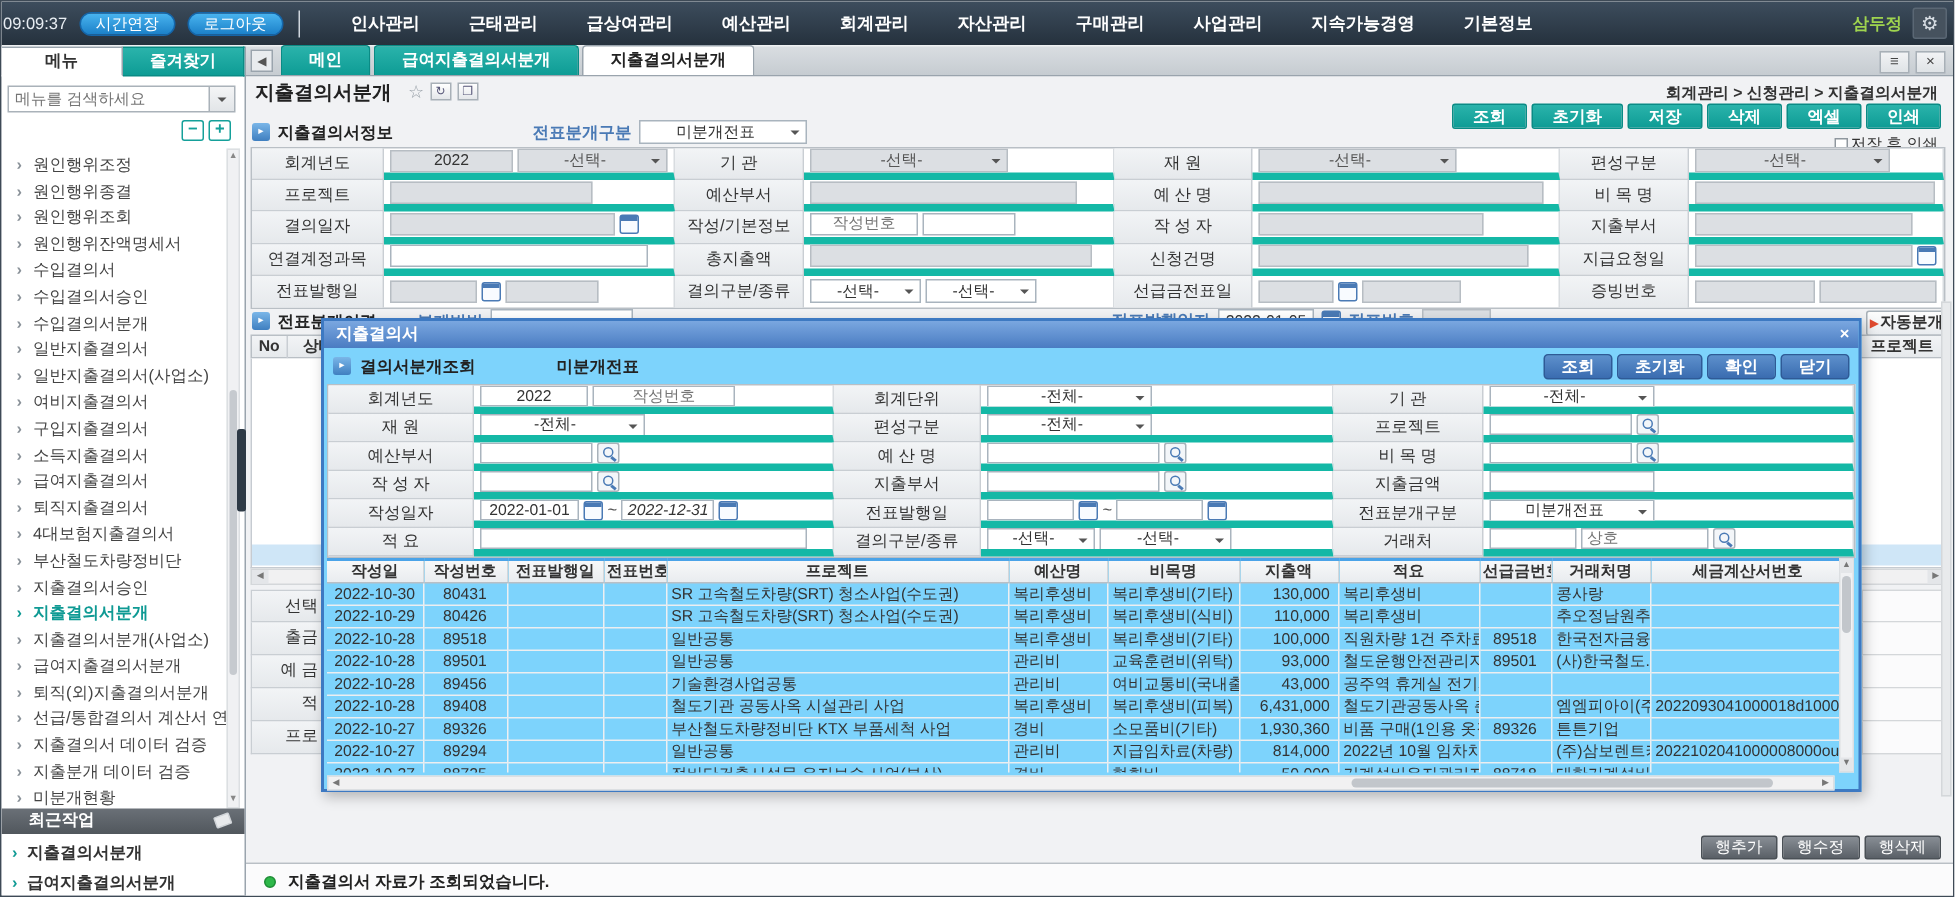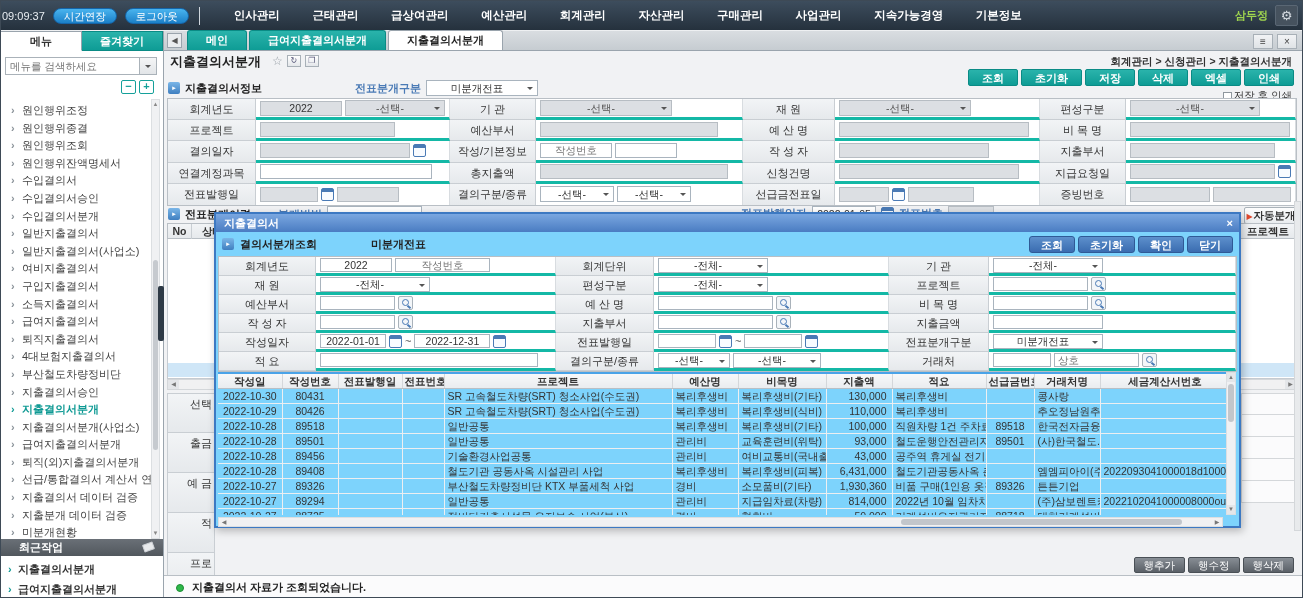--- a/index.html
+++ b/index.html
@@ -95,32 +95,32 @@
     background:linear-gradient(#4a7ab5 0 3px,#f8fbff 3px);vertical-align:middle;cursor:pointer;flex:none;}
   .mag{display:inline-block;width:15px;height:14px;border:1px solid #a9b2ba;border-radius:2px;background:#f3f6f9;
     position:relative;vertical-align:middle;cursor:pointer;flex:none;}
   .mag::before{content:"";position:absolute;left:3px;top:2px;width:5px;height:5px;border:1px solid #4a7ab5;border-radius:50%;}
   .mag::after{content:"";position:absolute;left:8px;top:9px;width:4px;height:2px;background:#4a7ab5;transform:rotate(40deg);}
 
   .form-grid{position:absolute;left:3px;top:47px;width:1130px;border:1px solid #b9bfc5;background:#fff;}
   .frow{display:grid;grid-template-columns:88px 194px 86px 207px 92px 205px 86px 1fr;height:21.2px;}
   .fl{background:linear-gradient(#f2f4f6,#e6e9ec);border-right:1px solid #c9ced3;border-bottom:1px solid #c9ced3;
     text-align:center;line-height:20px;color:#333;overflow:hidden;white-space:nowrap;}
-  .ff{border-right:1px solid #d8dce0;border-bottom:3px solid #14b8a6;display:flex;align-items:center;gap:3px;padding:0 4px;overflow:hidden;}
+  .ff{border-right:1px solid #d8dce0;border-bottom:5px solid #14b8a6;display:flex;align-items:center;gap:3px;padding:0 4px;overflow:hidden;}
   .frow:last-child .fl,.frow:last-child .ff{border-bottom:none;}
 
   .grid-head{position:absolute;left:3px;top:172px;width:1130px;height:16px;background:linear-gradient(#f2f4f6,#e6e9ec);
     border:1px solid #b9bfc5;font-weight:bold;font-size:10.5px;}
   .grid-head .gh{position:absolute;top:0;line-height:15px;text-align:center;border-right:1px solid #c9ced3;}
   .grid-body{position:absolute;left:3px;top:188px;width:1130px;height:140px;background:#fff;border:1px solid #c6cbd1;border-top:none;}
   .hl-row{position:absolute;left:4px;top:312px;width:1128px;height:14px;background:#cfe6f7;}
   .hscroll{position:absolute;left:3px;top:328px;width:1130px;height:11px;background:#f1f1f2;border:1px solid #d4d7da;}
   .hscroll .sarr{position:absolute;top:0;width:11px;height:9px;font-size:6px;line-height:9px;text-align:center;color:#777;background:#e4e6e9;}
   .clip-rows{position:absolute;left:3px;top:342px;width:48px;overflow:hidden;}
-  .clip-cell{height:40px;line-height:21px;background:linear-gradient(#f2f4f6,#e6e9ec);border:1px solid #c9ced3;
+  .clip-cell{height:22px;line-height:21px;background:linear-gradient(#f2f4f6,#e6e9ec);border:1px solid #c9ced3;
     border-top:none;text-align:right;padding-right:2px;overflow:hidden;white-space:nowrap;color:#333;}
   .clip-cell:first-child{border-top:1px solid #c9ced3;}
   .rstrip{position:absolute;left:1077px;top:342px;width:56px;}
   .rcell{height:22px;border:1px solid #d4d7da;border-top:none;background:#fbfbfc;}
   .rcell:first-child{border-top:1px solid #d4d7da;}
   .vscroll-main{position:absolute;right:1px;top:150px;width:7px;height:330px;background:#e8eaec;border:1px solid #d4d7da;}
 
   .auto-btn{position:absolute;left:1080px;top:156px;width:54px;height:17px;border:1px solid #a9b2b9;border-radius:2px;
     background:linear-gradient(#fdfdfd,#e9ecef);font-size:10.5px;font-weight:bold;line-height:15px;text-align:center;cursor:pointer;}
   .auto-btn .red{color:#e04a2f;font-size:8px;margin-right:1px;}
@@ -528,21 +528,21 @@
         <div class="ff">
             <input class="inp" style="width: 110px;">
           </div>
       </div>
       <div class="mrow">
         <div class="fl">작성일자</div>
         <div class="ff">
           <input class="inp ctr" style="width: 66px;" value="2022-01-01">
           <span class="cal"></span>
             <span class="tilde">~</span>
-          <input class="inp ctr" style="width: 76px;" value="2022-12-31">
+          <input class="inp ctr" style="width: 62px; font-style: italic;" value="2022-12-31">
           <span class="cal"></span>
         </div>
         <div class="fl">전표발행일</div>
         <div class="ff">
           <input class="inp ctr" style="width: 58px;">
           <span class="cal"></span>
             <span class="tilde">~</span>
           <input class="inp ctr" style="width: 58px;">
           <span class="cal"></span>
         </div>

